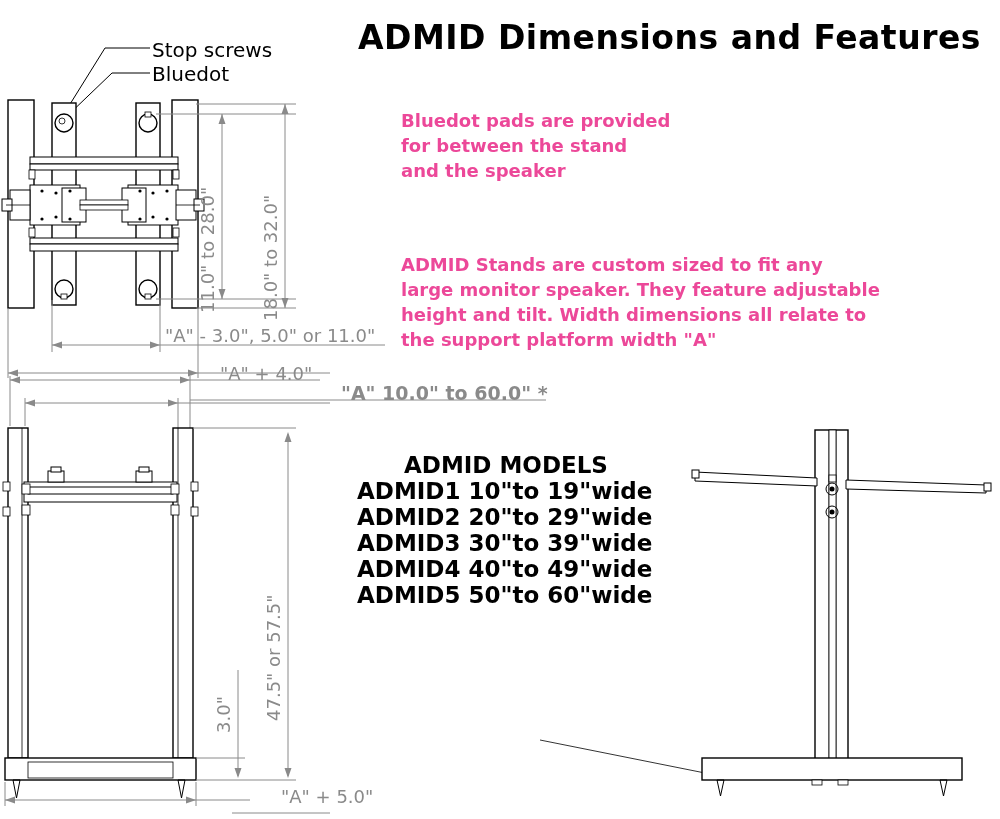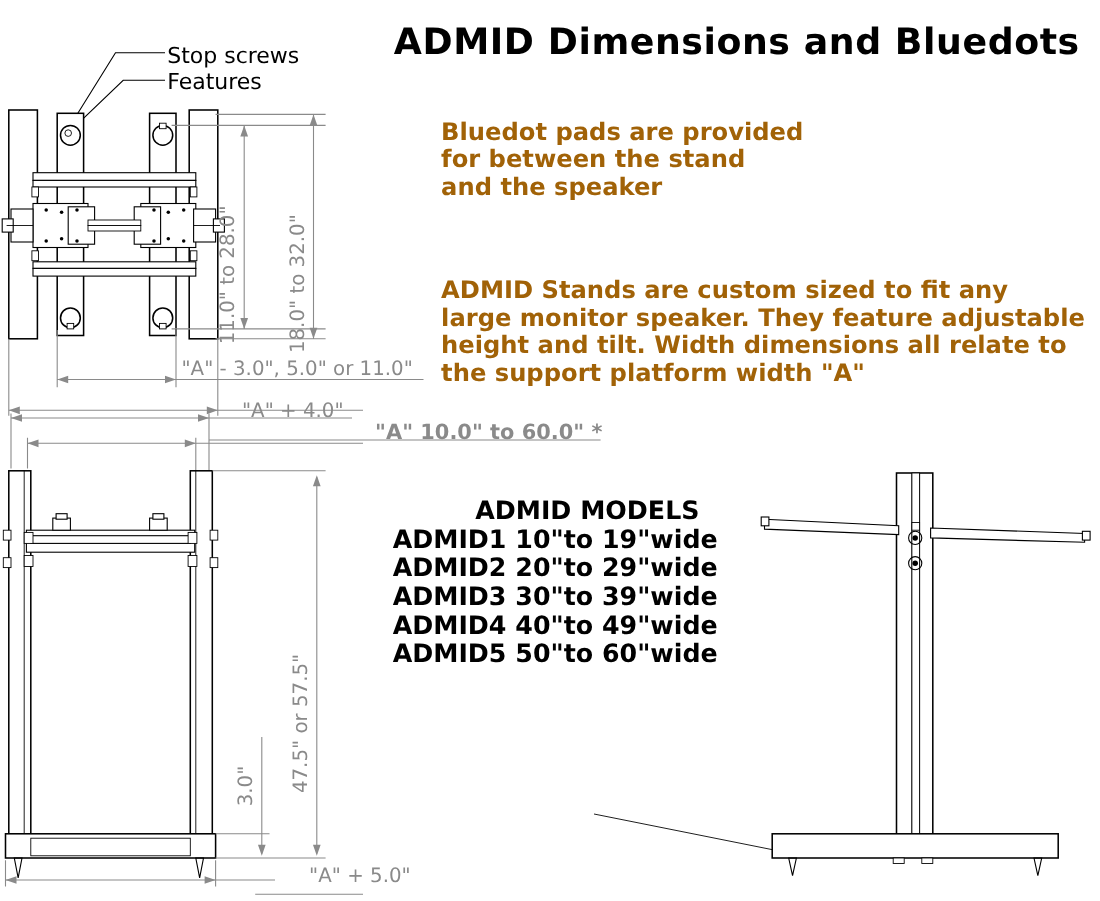--- a/index.html
+++ b/index.html
@@ -24,32 +24,31 @@
     font-family: "DejaVu Sans", sans-serif;
     font-weight: bold;
     font-size: 33px;
     color: #000000;
     letter-spacing: 0.5px;
     white-space: nowrap;
   }
   .body-text {
     font-family: "DejaVu Sans", sans-serif;
     font-weight: bold;
-    font-size: 22px;
+    font-size: 18px;
     line-height: 25px;
-    color: #a16207;
+    color: #ec4899;
     white-space: pre;
   }
   .models-head {
     font-family: "DejaVu Sans", sans-serif;
     font-weight: bold;
     font-size: 23px;
     color: #000000;
     white-space: nowrap;
-    margin-left: 28px;
   }
   .models-row {
     font-family: "DejaVu Sans", sans-serif;
     font-weight: bold;
     font-size: 23px;
     line-height: 26px;
     color: #000000;
     white-space: pre;
   }
   .leader-label {
@@ -85,21 +84,21 @@
   .ln-hair { stroke: #000; stroke-width: 0.8; fill: none; }
   .dim { stroke: #8a8a8a; stroke-width: 1; fill: none; }
   .dimfill { fill: #8a8a8a; }
   .wfill { fill: #ffffff; }
 </style>
 </head>
 <body>
 
 <div id="page">
 
-  <div class="abs title" style="left:358px; top:18px;">ADMID Dimensions and Bluedots</div>
+  <div class="abs title" style="left:358px; top:18px;">ADMID Dimensions and Features</div>
 
   <div class="abs" style="left:0px; top:0px;">
     <svg width="400" height="400" viewBox="0 0 400 400">
 
       <g>
         <path class="ln-thin" d="M150 48 L105 48 L62 117"></path>
         <path class="ln-thin" d="M150 73 L112 73 L64 119"></path>
 
         <polygon points="60,122 72,114 68,124" fill="#000"></polygon>
       </g>
@@ -190,21 +189,21 @@
       <path class="dim" d="M198 373 L330 373"></path>
     </svg>
   </div>
 
   <div class="abs dim-text-vert" style="left:218px; top:292px;">11.0" to 28.0"</div>
   <div class="abs dim-text-vert" style="left:281px; top:300px;">18.0" to 32.0"</div>
   <div class="abs dim-text" style="left:165px; top:325px;">"A" - 3.0", 5.0" or 11.0"</div>
   <div class="abs dim-text" style="left:220px; top:363px;">"A" + 4.0"</div>
 
   <div class="abs leader-label" style="left:152px; top:38px;text-align:right;">Stop screws</div>
-  <div class="abs leader-label" style="left:152px; top:62px;">Features</div>
+  <div class="abs leader-label" style="left:152px; top:62px;">Bluedot</div>
 
   <div class="abs body-text" style="left:401px; top:108px;">Bluedot pads are provided
 for between the stand
 and the speaker</div>
 
   <div class="abs body-text" style="left:401px; top:252px;">ADMID Stands are custom sized to fit any
 large monitor speaker. They feature adjustable
 height and tilt. Width dimensions all relate to
 the support platform width "A"</div>
 

